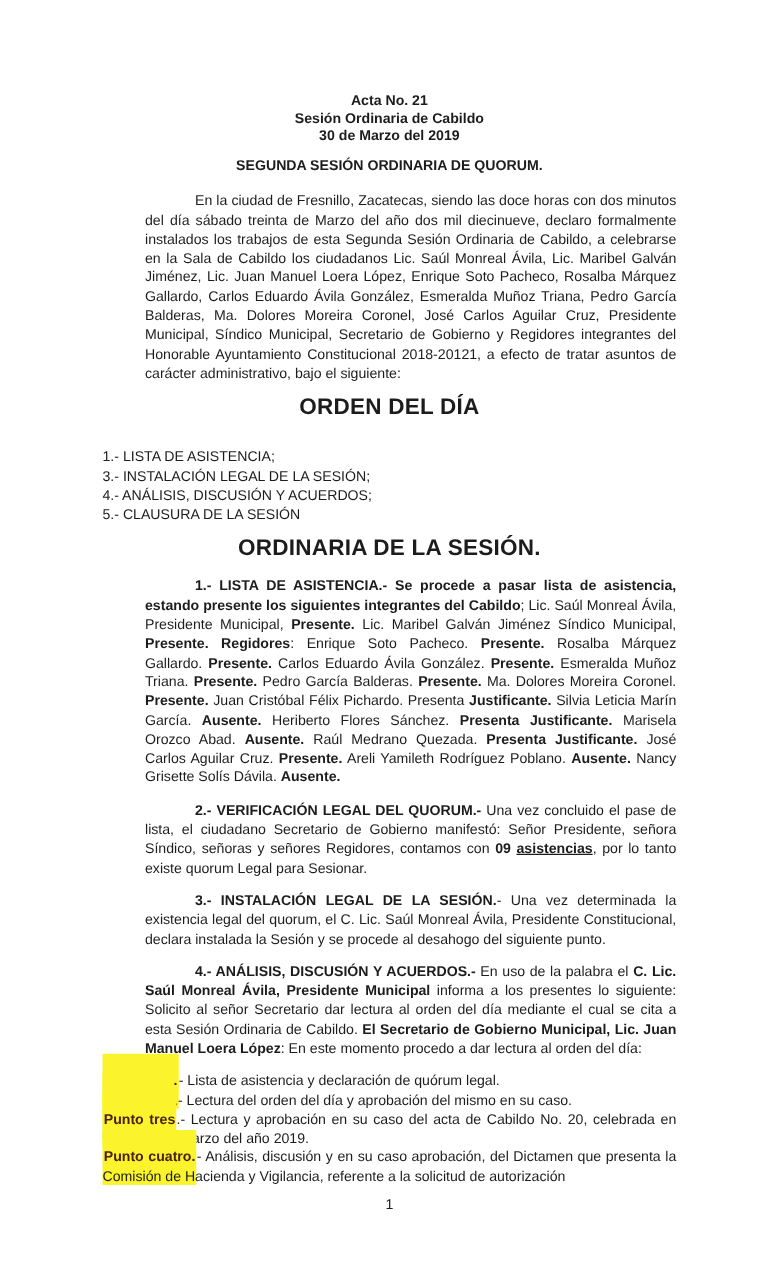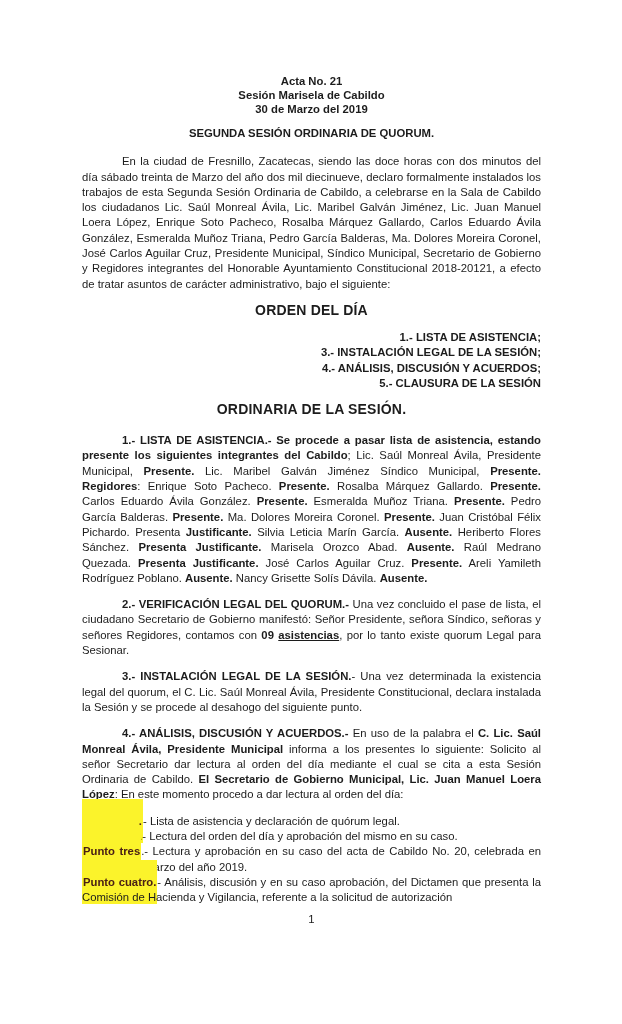--- a/index.html
+++ b/index.html
@@ -12,41 +12,41 @@
     padding:74px 81px 0 82px;
     font-family:"Liberation Sans",sans-serif;
     font-size:11.3px;
     line-height:15.3px;
     color:#1c1c1c;
     overflow:hidden;
   }
   .center{text-align:center;}
   .title-line{font-weight:bold;line-height:14px;}
   .subtitle{font-weight:bold;margin-top:10px;}
-  .h{font-size:14px;font-weight:bold;margin:9px 0 0 0;line-height:18px;text-align:center;letter-spacing:.2px;}
+  .h{font-size:18px;font-weight:bold;margin:9px 0 0 0;line-height:18px;text-align:center;letter-spacing:.2px;}
   .para{margin:11px 0 0 0;text-align:justify;}
-  .para.indent{text-indent:40px;}
+  .para.indent{text-indent:40px;margin-left:34px;}
   .first-para{margin-top:13px;}
   .s1{margin-top:15px;}
-  .list{margin-top:11px;font-weight:bold;text-align:right;}
+  .list{margin-top:25px;font-weight:normal;}
   .list-item{line-height:15.3px;}
   .puntos{margin-top:11px;}
   .puntos .para{margin:0;}
   .b{font-weight:bold;}
   .u{text-decoration:underline;}
   .hl{background:var(--highlight,#fbf32b);color:var(--punto_text,#4a2015);padding:16px 1px;}
   .page-number{margin-top:7px;text-align:center;}
 </style>
 </head>
 <body>
 
 <div class="page">
 
   <div class="center title-line">Acta No. 21</div>
-  <div class="center title-line">Sesión Marisela de Cabildo</div>
+  <div class="center title-line">Sesión Ordinaria de Cabildo</div>
   <div class="center title-line">30 de Marzo del 2019</div>
 
   <div class="center subtitle">SEGUNDA SESIÓN ORDINARIA DE QUORUM.</div>
 
   <p class="para indent first-para"><span>En la ciudad de Fresnillo, Zacatecas, siendo las doce horas con dos minutos del día sábado treinta de Marzo del año dos mil diecinueve, declaro formalmente instalados los trabajos de esta Segunda Sesión Ordinaria de Cabildo, a celebrarse en la Sala de Cabildo los ciudadanos Lic. Saúl Monreal Ávila, Lic. Maribel Galván Jiménez, Lic. Juan Manuel Loera López, Enrique Soto Pacheco, Rosalba Márquez Gallardo, Carlos Eduardo Ávila González, Esmeralda Muñoz Triana, Pedro García Balderas, Ma. Dolores Moreira Coronel, José Carlos Aguilar Cruz, Presidente Municipal, Síndico Municipal, Secretario de Gobierno y Regidores integrantes del Honorable Ayuntamiento Constitucional 2018-20121, a efecto de tratar asuntos de carácter administrativo,  bajo el siguiente:</span></p>
 
   <div class="h">ORDEN DEL DÍA</div>
 
   <div class="list">
     <div class="list-item">1.- LISTA DE ASISTENCIA;</div>

